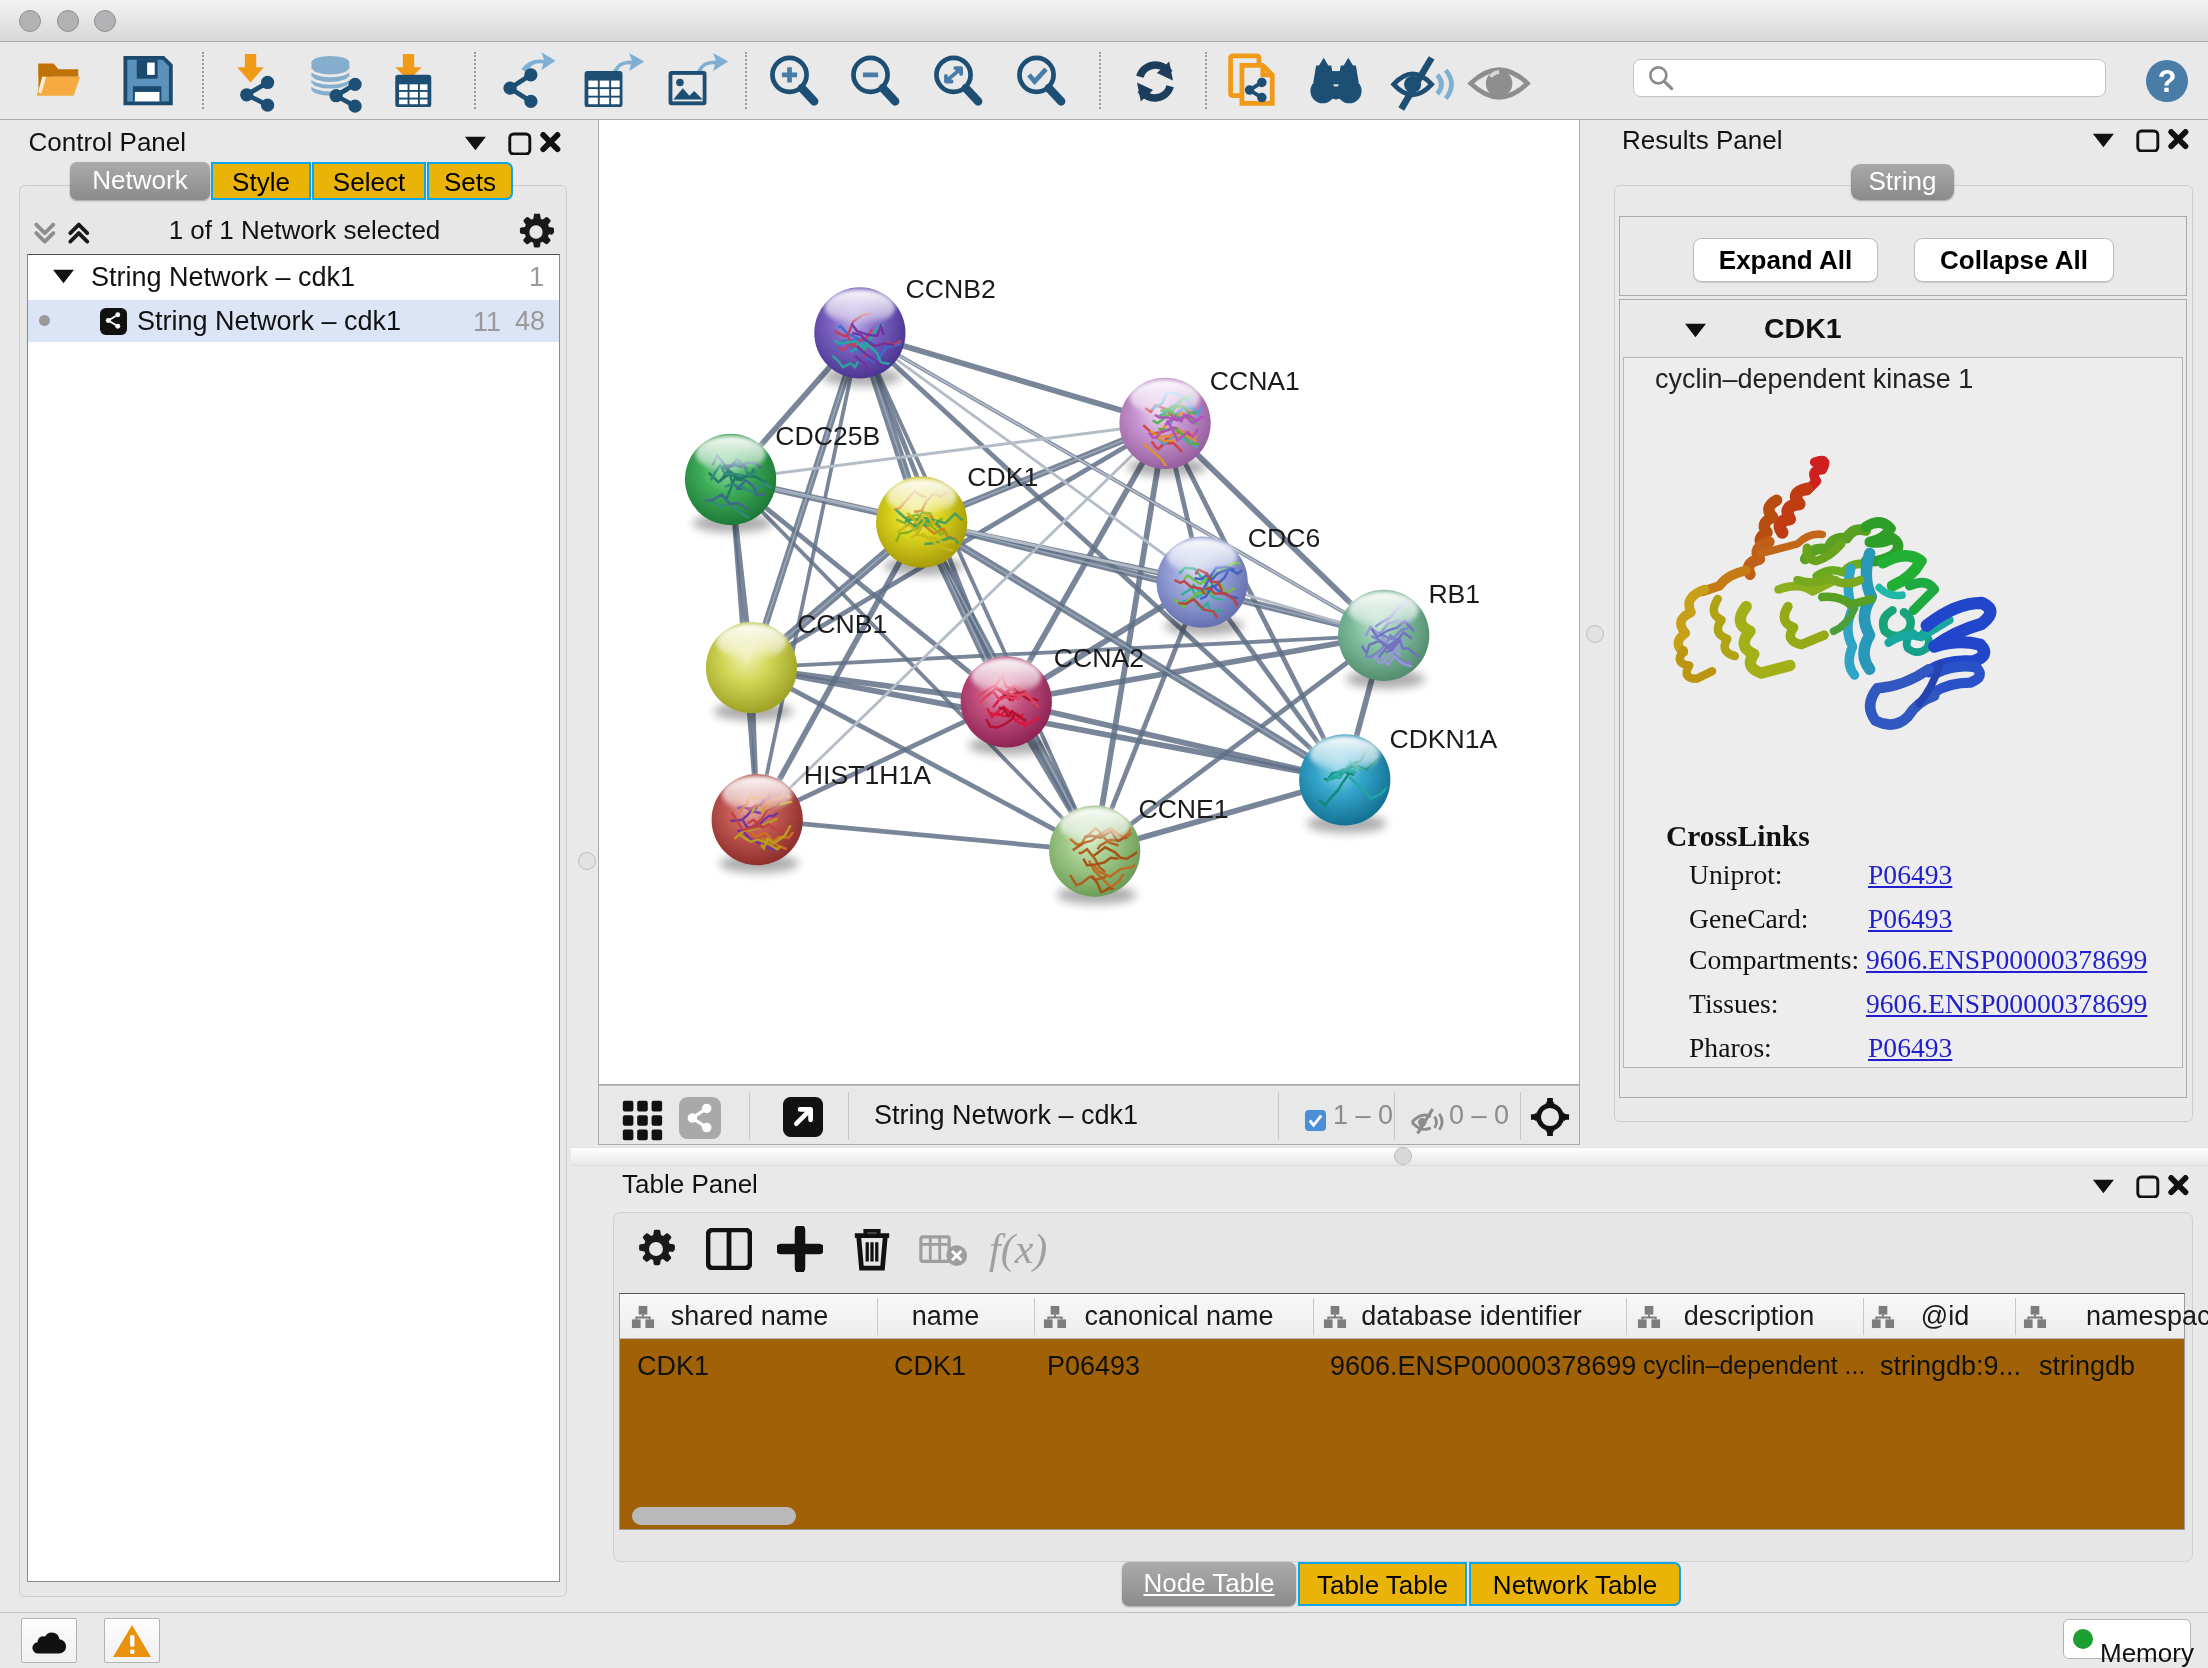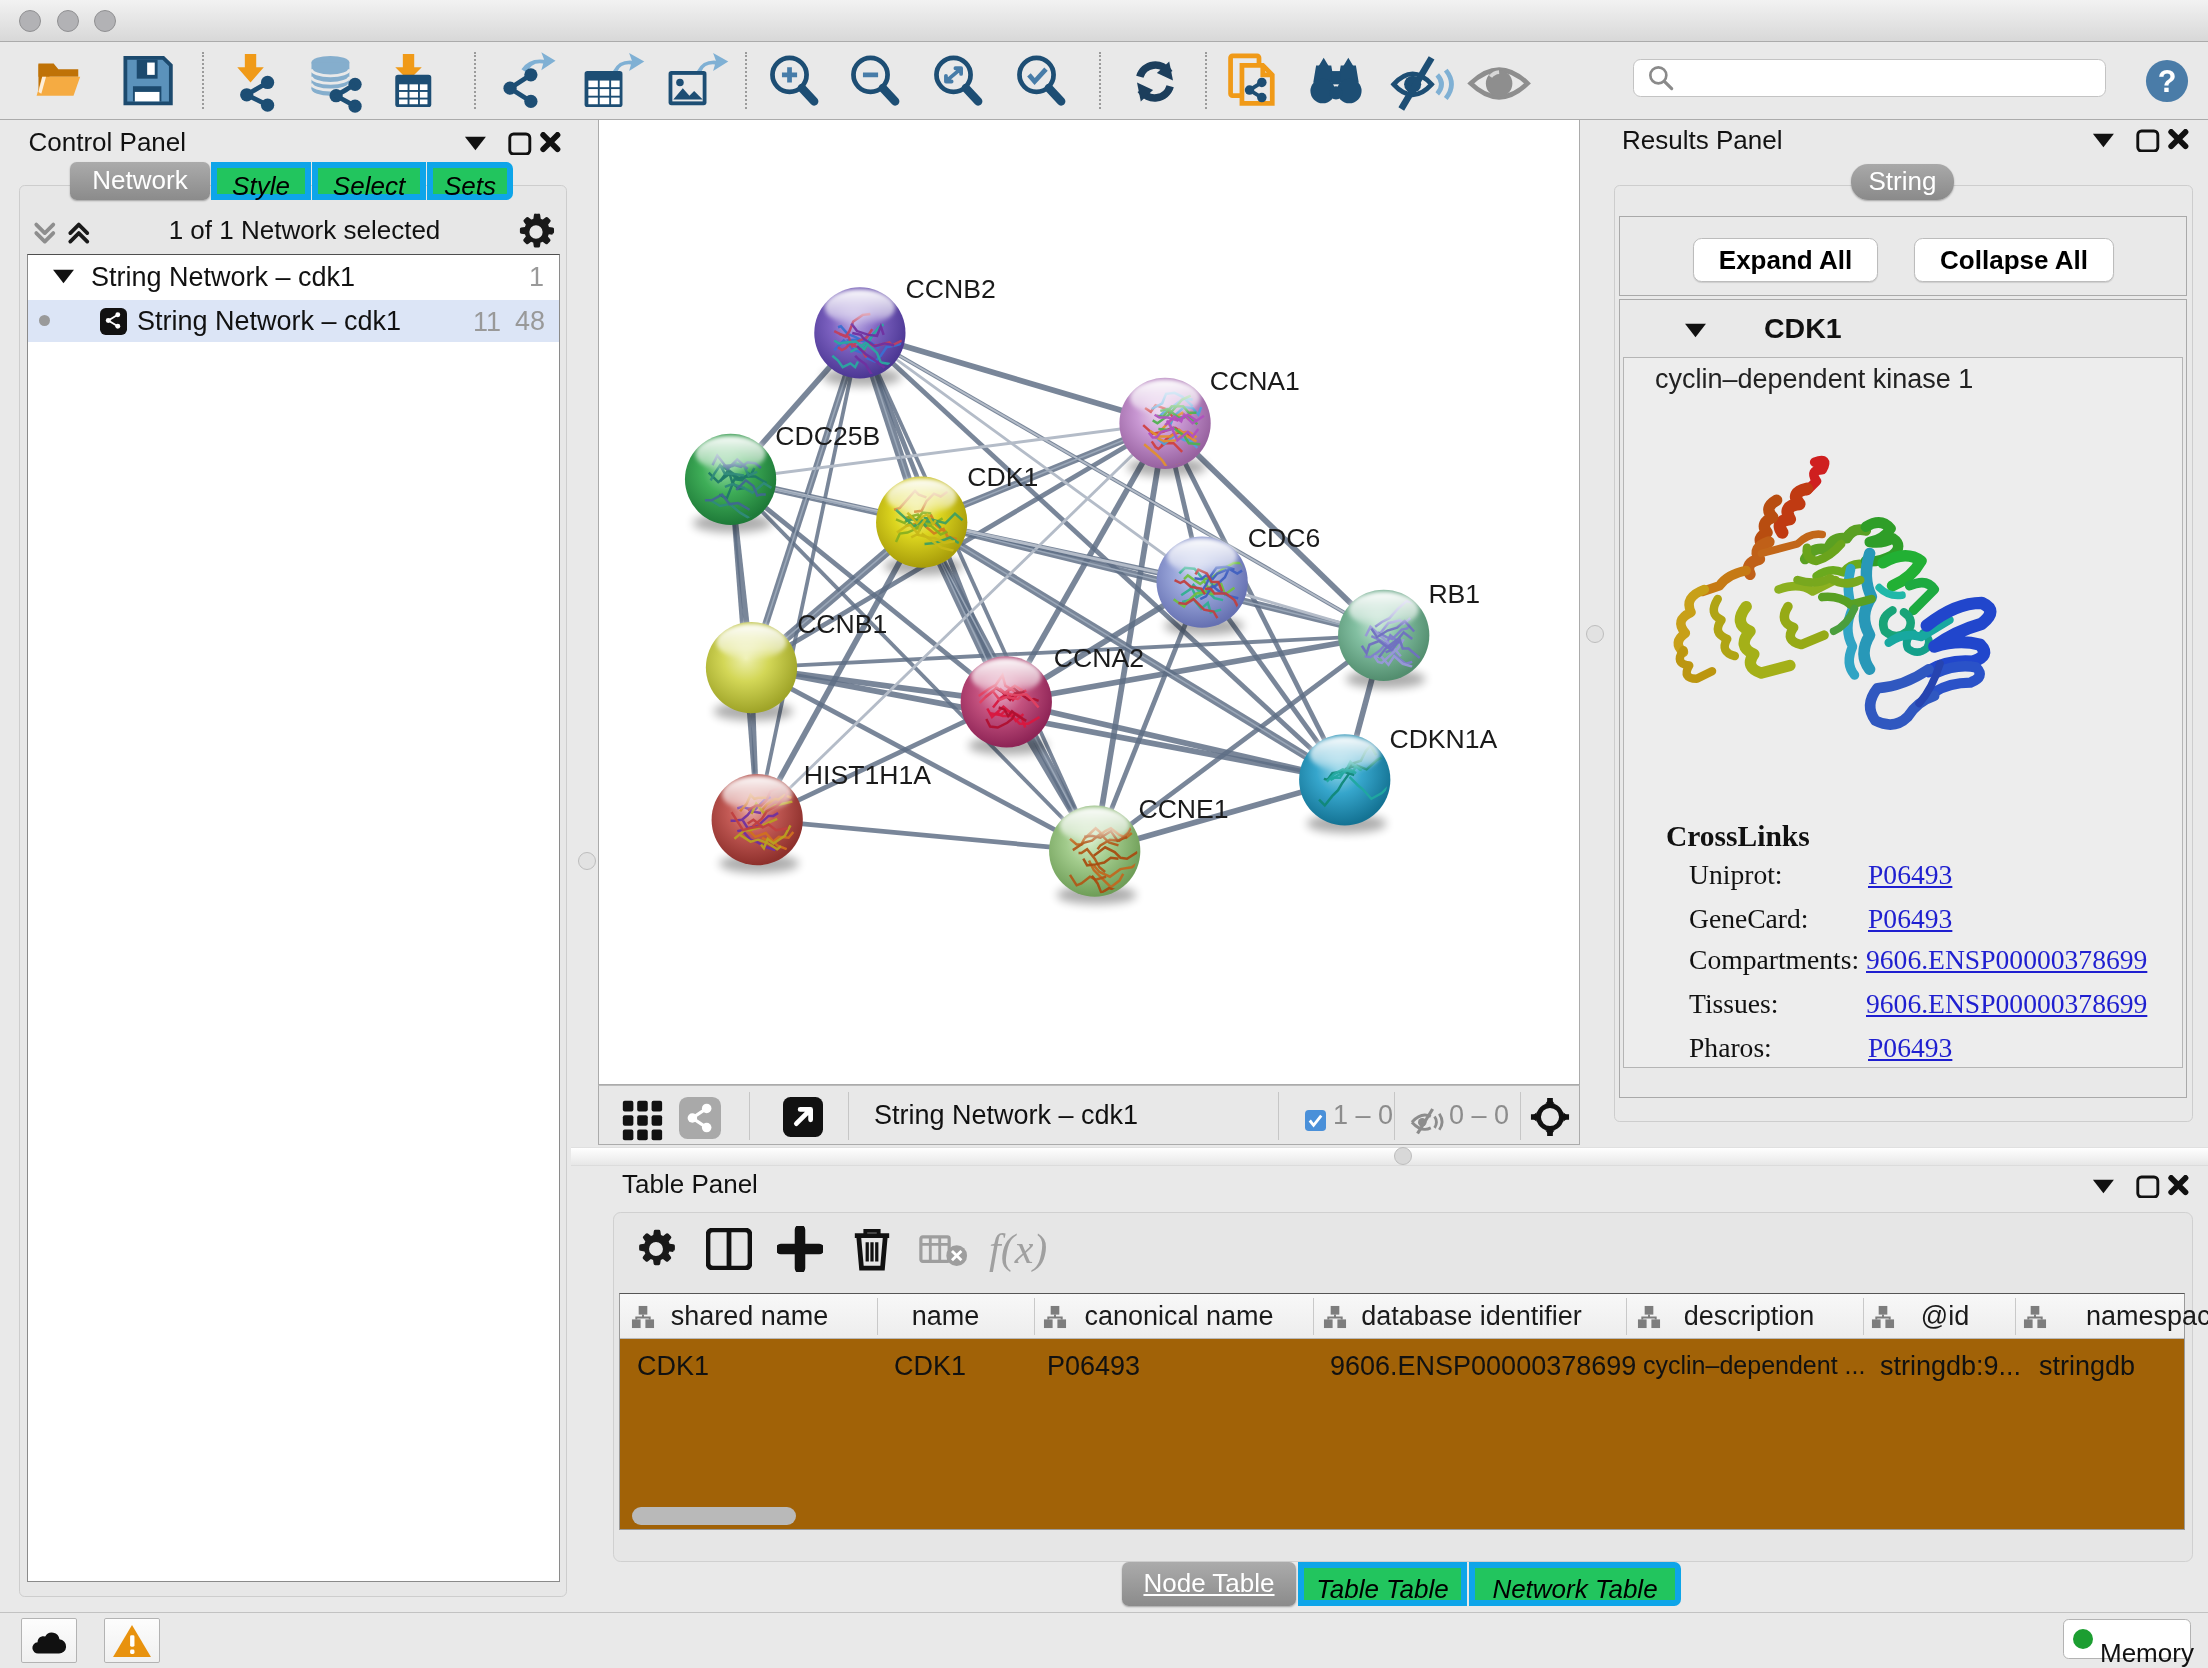--- a/index.html
+++ b/index.html
@@ -8,21 +8,21 @@
 #title{position:absolute;top:5.7px;left:0;width:2208px;text-align:center;font-size:27px;font-weight:600;color:#3c3c3c;}
 #toolbar{left:0;top:42px;width:2208px;height:77px;background:#e9e9e9;border-bottom:1px solid #ababab;}
 .sep{position:absolute;top:9.5px;height:57px;width:0;border-left:2.9px dotted #9b9b9b;}
 .ticon{position:absolute;top:3.8px;}
 #searchbox{position:absolute;left:1633px;top:17px;width:471px;height:36px;background:#fff;border:1.9px solid #c3c3c3;border-radius:7.6px;}
 .panelhead{font-size:26px;color:#111;}
 
 #cp-box{left:19px;top:185px;width:546px;height:1410px;background:#e7e7e7;border:1px solid #cdcdcd;border-radius:5.7px;}
 .tab{position:absolute;top:162px;height:38px;box-sizing:border-box;font-size:26px;text-align:center;line-height:36px;}
 .tabsel{background:linear-gradient(#ababab,#8b8b8b);color:#fff;border-radius:6.7px;box-shadow:0 1px 1.9px rgba(0,0,0,.3);}
-.tabun{background:#22c55e;color:#000;border:6px solid #0ea5e9;font-style:italic;}
+.tabun{background:#eab308;color:#000;border:2px solid #0ea5e9;}
 #cp-list{left:27px;top:254px;width:533px;height:1328px;background:#fff;border:1px solid #8a8a8a;border-top:1.9px solid #4e4e4e;box-sizing:border-box;}
 #cp-row2{position:absolute;left:0;top:45px;width:531px;height:42px;background:#dce5f6;}
 .gtxt{color:#999;}
 
 #canvas{left:598px;top:119px;width:982px;height:966px;background:#fff;border:1px solid #ababab;box-sizing:border-box;}
 #canvasbar{left:598px;top:1085px;width:982px;height:60px;background:#e8e8e8;border:1px solid #ababab;border-top:1px solid #bbb;box-sizing:border-box;}
 .cbsep{position:absolute;top:5.7px;height:48px;width:0;border-left:1px solid #c6c6c6;}
 
 #rp-box{left:1614px;top:185px;width:577px;height:935px;background:#e9e9e9;border:1px solid #cdcdcd;border-radius:5.7px;}
 #rp-exp{left:1619px;top:216px;width:568px;height:80px;background:#e9e9e9;border:1px solid #a9a9a9;box-sizing:border-box;}
@@ -669,21 +669,21 @@
 <div class="abs" style="left:1586px;top:625px;width:16px;height:16px;border-radius:50%;background:#e2e2e2;border:1px solid #bdbdbd;"></div>
 <div class="abs" style="left:1394px;top:1147px;width:16px;height:16px;border-radius:50%;background:#d8d8d8;border:1px solid #bdbdbd;"></div>
 
 <div class="abs panelhead" style="left:1622px;top:125px;">Results Panel</div>
 <svg class="abs" style="left:2091px;top:129px" width="105" height="23" viewBox="0 0 110 24">
   <path d="M2 5 L24 5 L13 19 Z" fill="#111"></path>
   <rect x="49" y="2" width="21" height="21" rx="4" fill="none" stroke="#111" stroke-width="3"></rect>
   <path d="M84 3 L99 18 M99 3 L84 18" stroke="#111" stroke-width="6" stroke-linecap="round"></path>
 </svg>
 <div class="abs" id="rp-box"></div>
-<div class="abs" style="left:1851px;top:164px;width:103px;height:36px;background:linear-gradient(#a9a9a9,#8a8a8a);border-radius:17px;color:#fff;font-size:26px;text-align:center;line-height:35px;box-shadow:0 1px 1.9px rgba(0,0,0,.3);">String</div>
+<div class="abs" style="left:1851px;top:164px;width:103px;height:36px;background:linear-gradient(#a9a9a9,#8a8a8a);border-radius:9px;color:#fff;font-size:26px;text-align:center;line-height:35px;box-shadow:0 1px 1.9px rgba(0,0,0,.3);">String</div>
 <div class="abs" id="rp-exp"></div>
 <div class="btn" style="left:1693px;width:185px;">Expand All</div>
 <div class="btn" style="left:1914px;width:200px;">Collapse All</div>
 <div class="abs" id="rp-cdk"></div>
 <svg class="abs" style="left:1683px;top:321px" width="25" height="19" viewBox="0 0 26 20">
     <path d="M2 3 L24 3 L13 17 Z" fill="#111"></path>
   </svg>
 <div class="abs" style="left:1764px;top:312px;font-size:28.5px;font-weight:700;color:#111;">CDK1</div>
 <div class="abs" id="rp-inner"></div>
 <div class="abs" style="left:1655px;top:364px;font-size:27px;color:#222;">cyclin–dependent kinase 1</div>

